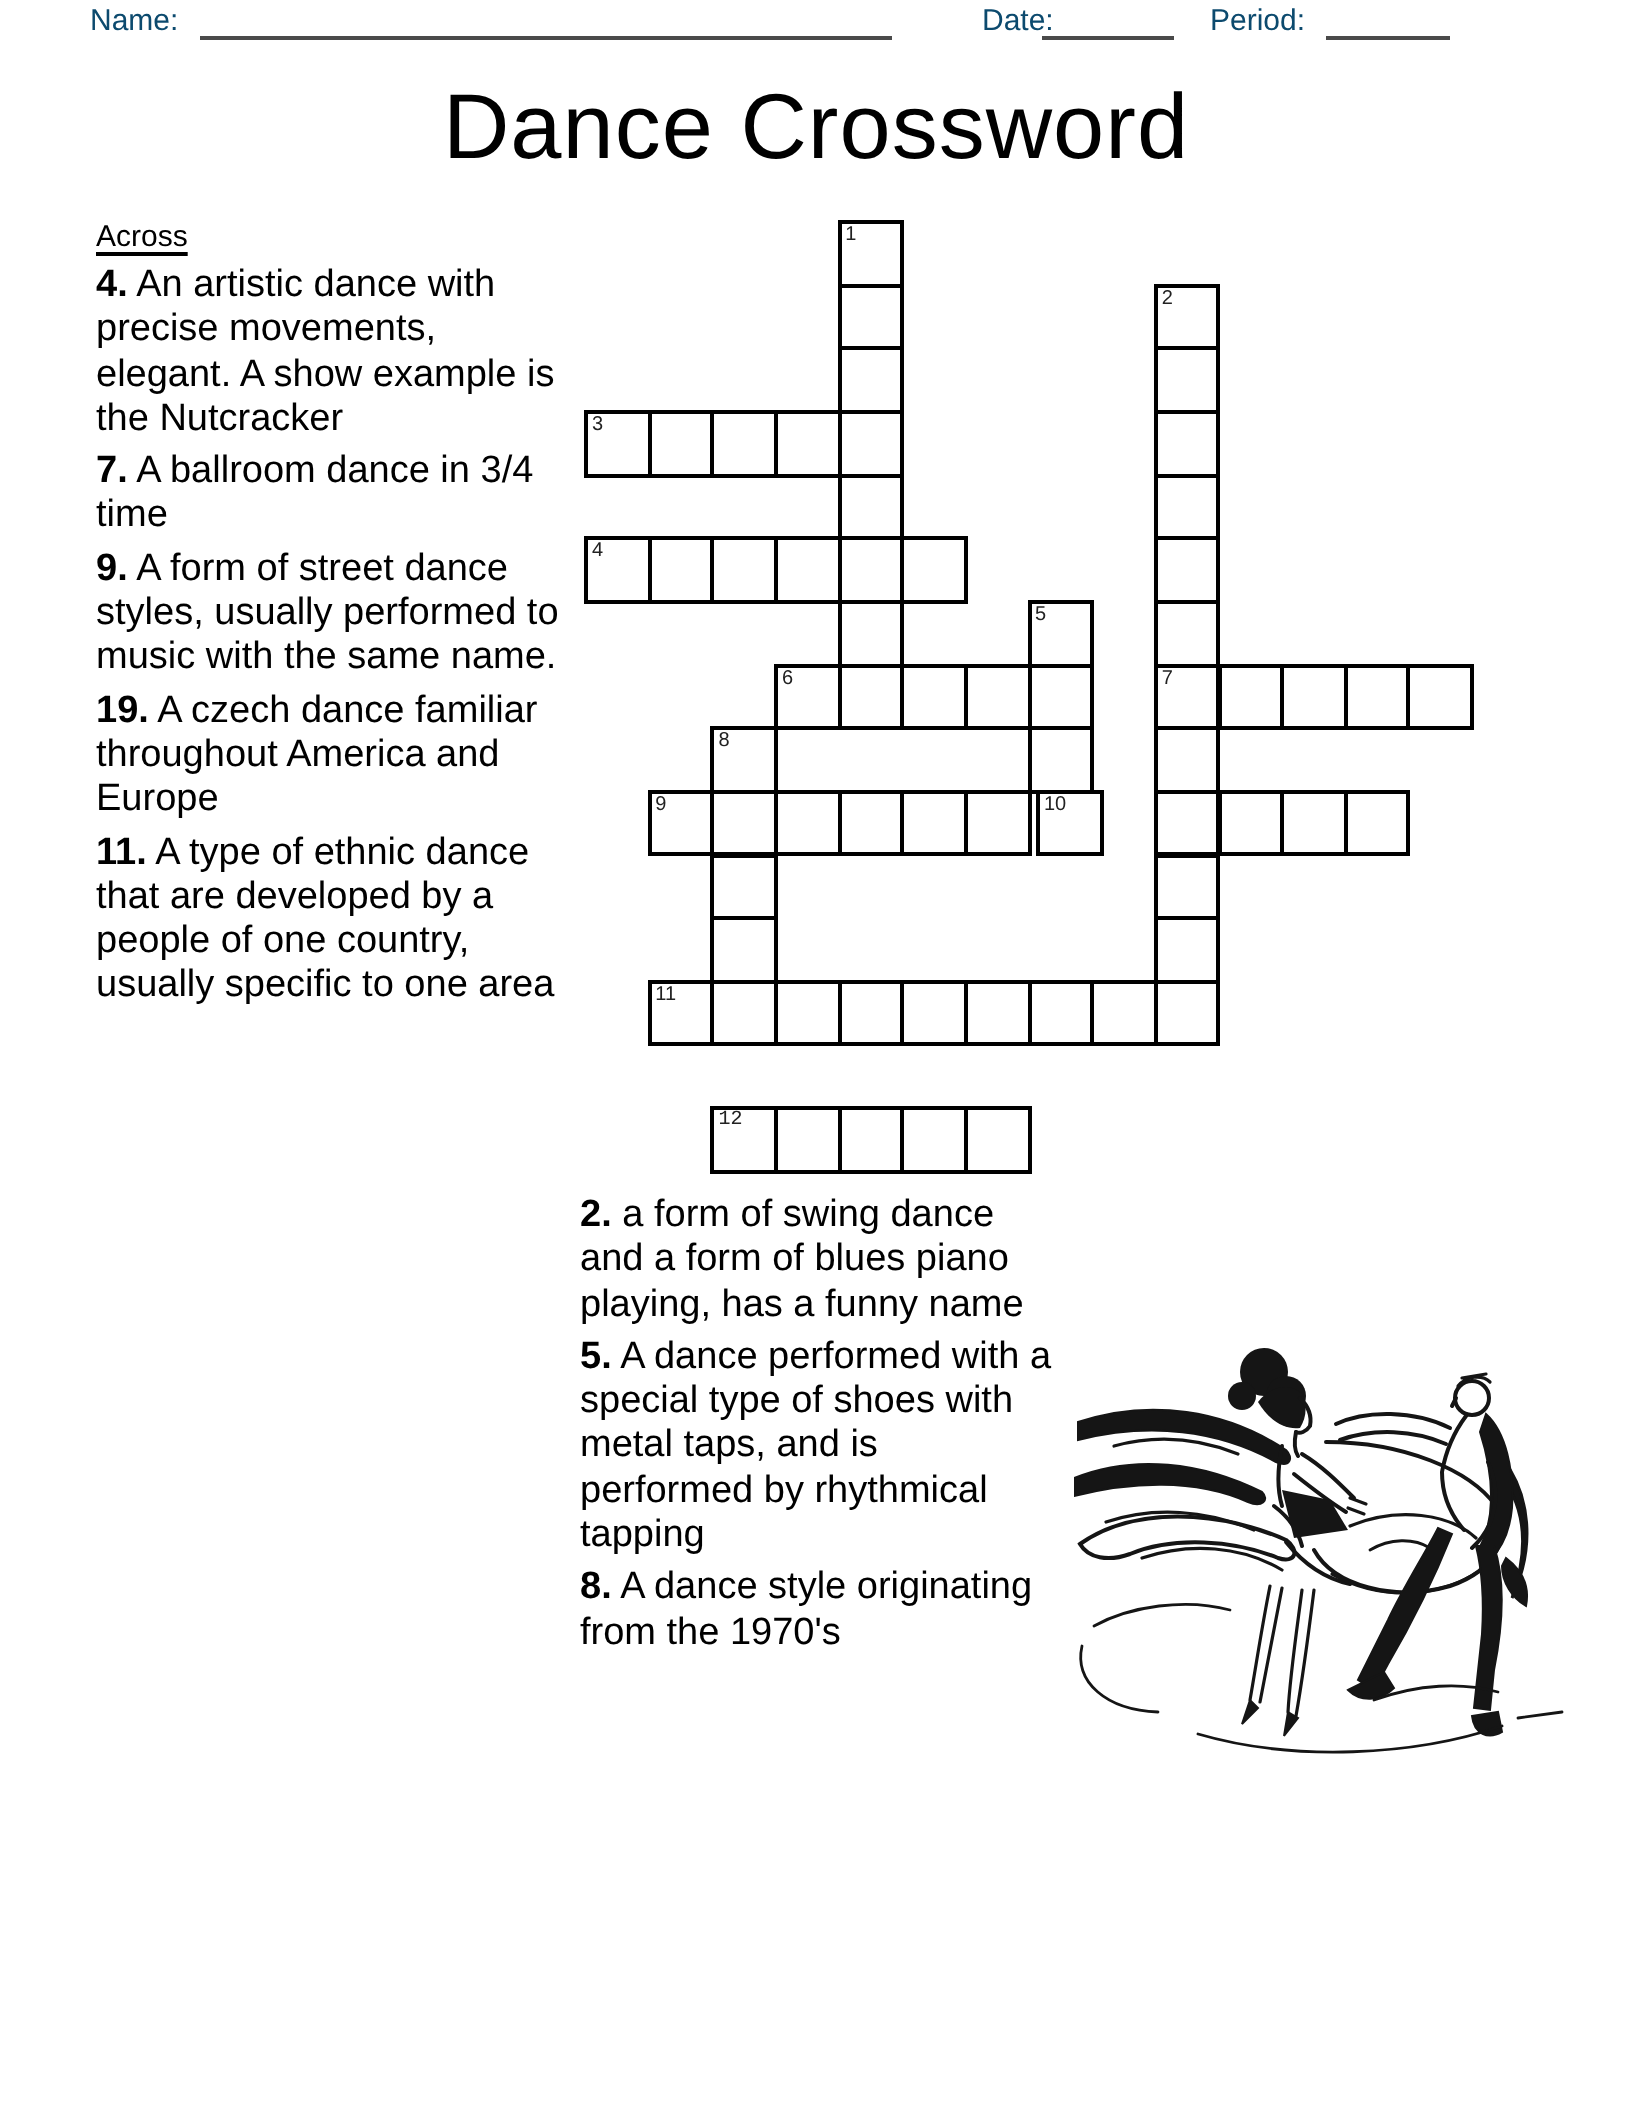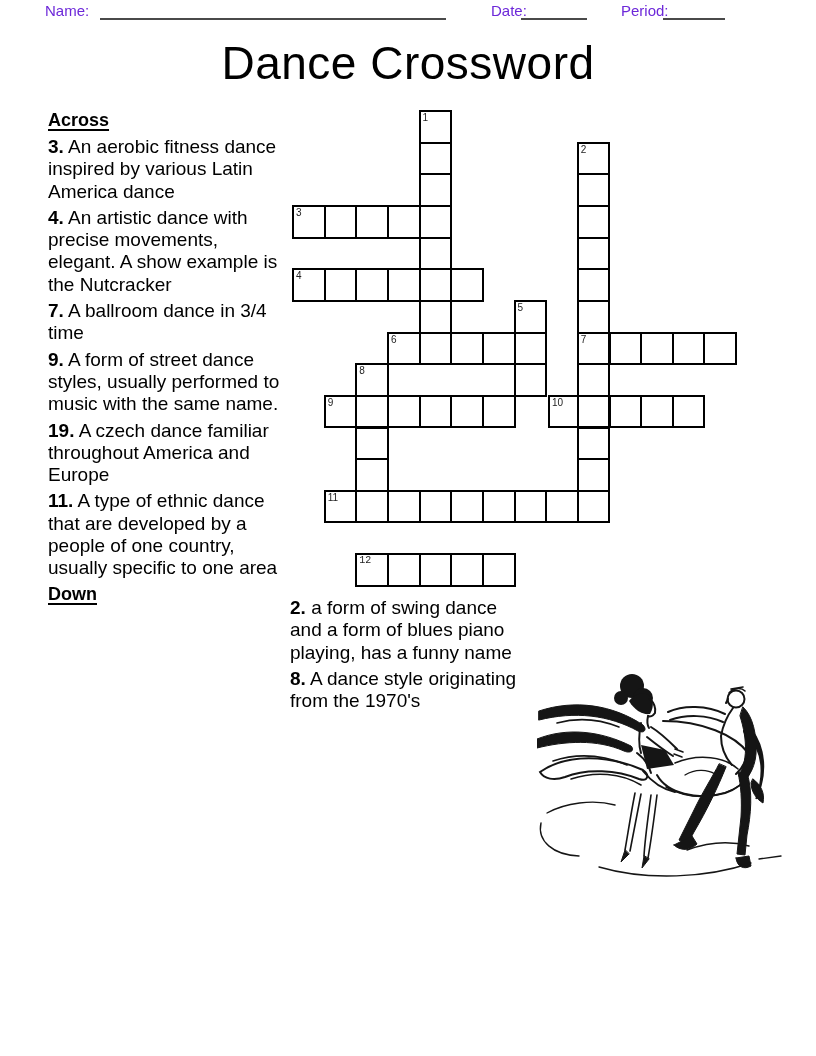--- a/index.html
+++ b/index.html
@@ -2,31 +2,31 @@
 <html><head>
 <meta charset="utf-8">
 <style>
   html,body { margin:0; padding:0; }
   body {
     width:816px; height:1056px; position:relative; background:#ffffff;
     font-family:"Liberation Sans", sans-serif; color:#000;
     overflow:hidden;
   }
   
-  .hdr-label { position:absolute; font-size:15px; color:#6d28d9; white-space:nowrap; }
+  .hdr-label { position:absolute; font-size:15px; color:#0c4a6e; white-space:nowrap; }
   .blank-line { position:absolute; height:0; border-bottom:2px solid #4a4a4a; }
   
   .title {
     position:absolute; top:36px; left:0; width:816px; text-align:center;
     font-size:46px; font-weight:500; letter-spacing:0.5px;
   }
   
   .clue-col { position:absolute; }
   .clue-col h2 {
-    font-size:18px; font-weight:bold; margin:0 0 5px 0;
+    font-size:15px; font-weight:normal; margin:0 0 5px 0;
     text-decoration:underline; text-decoration-thickness:2px; text-underline-offset:3px;
   }
   .clue { font-size:19px; line-height:22.3px; margin:0 0 4px 0; }
   .clue b { font-weight:bold; }
   #clues-left { left:48px; top:110px; width:236px; }
   #clues-mid  { left:290px; top:597px; width:240px; }
   #clues-left h2.down-h { margin-top:2px; }
   
   #grid { position:absolute; left:0; top:0; width:816px; height:1056px; pointer-events:none; }
   .cell {
@@ -37,21 +37,21 @@
   
   #dancers { position:absolute; left:537px; top:653px; }
 </style>
 </head>
 <body>
 
 <span class="hdr-label" style="left:45px; top:2px;">Name:</span>
 <div class="blank-line" style="left:100px; top:18px; width:346px;"></div>
 <span class="hdr-label" style="left:491px; top:2px;">Date:</span>
 <div class="blank-line" style="left:521px; top:18px; width:66px;"></div>
-<span class="hdr-label" style="left:621px; top:2px;">Period:</span>
+<span class="hdr-label" style="left:605px; top:2px;">Period:</span>
 <div class="blank-line" style="left:663px; top:18px; width:62px;"></div>
 
 <div class="title">Dance Crossword</div>
 
 <div id="grid">
     <div class="cell" style="left: 418.6px; top: 110px;">
       <span class="num">1</span>
     </div>
     <div class="cell" style="left: 418.6px; top: 141.65px;"></div>
     <div class="cell" style="left: 576.85px; top: 141.65px;">
@@ -103,21 +103,21 @@
     <div class="cell" style="left: 513.55px; top: 363.2px;"></div>
     <div class="cell" style="left: 576.85px; top: 363.2px;"></div>
     <div class="cell" style="left: 323.65px; top: 394.85px;">
       <span class="num">9</span>
     </div>
     <div class="cell" style="left: 355.3px; top: 394.85px;"></div>
     <div class="cell" style="left: 386.95px; top: 394.85px;"></div>
     <div class="cell" style="left: 418.6px; top: 394.85px;"></div>
     <div class="cell" style="left: 450.25px; top: 394.85px;"></div>
     <div class="cell" style="left: 481.9px; top: 394.85px;"></div>
-    <div class="cell" style="left: 548px; top: 394.85px; text-align: center;">
+    <div class="cell" style="left: 518px; top: 394.85px; text-align: center;">
       <span class="num">10</span>
     </div>
     <div class="cell" style="left: 576.85px; top: 394.85px;"></div>
     <div class="cell" style="left: 608.5px; top: 394.85px;"></div>
     <div class="cell" style="left: 640.15px; top: 394.85px;"></div>
     <div class="cell" style="left: 671.8px; top: 394.85px;"></div>
     <div class="cell" style="left: 355.3px; top: 426.5px;"></div>
     <div class="cell" style="left: 576.85px; top: 426.5px;"></div>
     <div class="cell" style="left: 355.3px; top: 458.15px;"></div>
     <div class="cell" style="left: 576.85px; top: 458.15px;"></div>
@@ -137,33 +137,32 @@
     </div>
     <div class="cell" style="left: 386.95px; top: 553.1px;"></div>
     <div class="cell" style="left: 418.6px; top: 553.1px;"></div>
     <div class="cell" style="left: 450.25px; top: 553.1px;"></div>
     <div class="cell" style="left: 481.9px; top: 553.1px;"></div>
   </div>
 
 <div class="clue-col" id="clues-left">
   <h2>Across</h2>
   <div id="across-list">
-      <p class="clue"><b>3.</b> An aerobic fitness dance inspired by various Latin America dance</p>
       <p class="clue"><b>4.</b> An artistic dance with precise movements, elegant. A show example is the Nutcracker</p>
       <p class="clue"><b>7.</b> A ballroom dance in 3/4 time</p>
       <p class="clue"><b>9.</b> A form of street dance styles, usually performed to music with the same name.</p>
       <p class="clue"><b>19.</b> A czech dance familiar throughout America and Europe</p>
       <p class="clue"><b>11.</b> A type of ethnic dance that are developed by a people of one country, usually specific to one area</p>
     </div>
-  <h2 class="down-h">Down</h2>
 </div>
 
 <div class="clue-col" id="clues-mid">
   <div id="down-list-mid">
       <p class="clue"><b>2.</b> a form of swing dance and a form of blues piano playing, has a funny name</p>
+      <p class="clue"><b>5.</b> A dance performed with a special type of shoes with metal taps, and is performed by rhythmical tapping</p>
       <p class="clue"><b>8.</b> A dance style originating from the 1970's</p>
     </div>
 </div>
 
 <svg id="dancers" width="279" height="245" viewBox="0 0 279 245" fill="none">
   <g stroke="#151515" stroke-width="2" stroke-linecap="round" fill="none">
 
     <path d="M2,58 C38,46 76,52 106,72 C110,76 108,81 101,78 C72,62 38,58 2,67 Z" fill="#151515" stroke-width="1"></path>
     <path d="M0,86 C30,74 64,78 94,93 C98,97 94,101 87,98 C60,86 28,88 0,95 Z" fill="#151515" stroke-width="1"></path>
     <path d="M3,119 C30,100 72,102 106,117 C113,122 111,129 102,126 C80,117 50,115 28,124 C17,128 7,126 3,119 Z" fill="none"></path>

